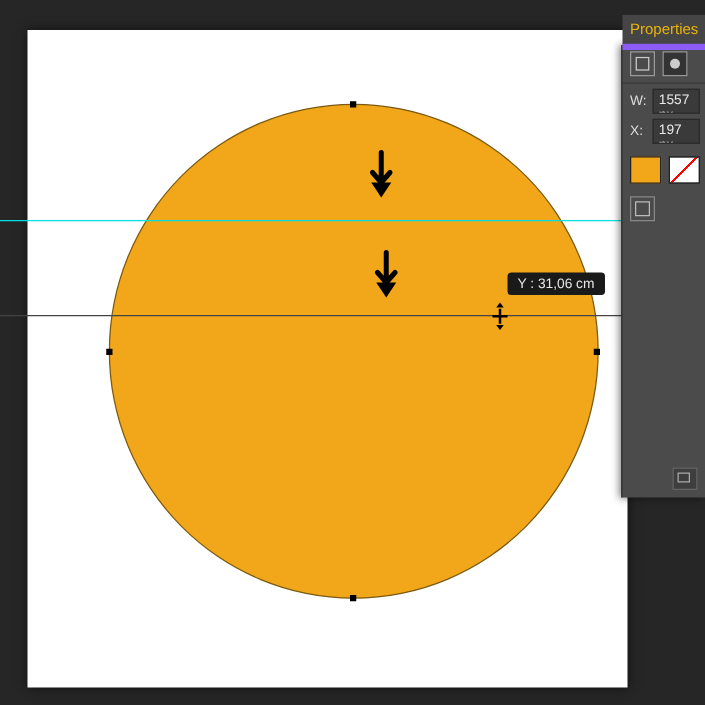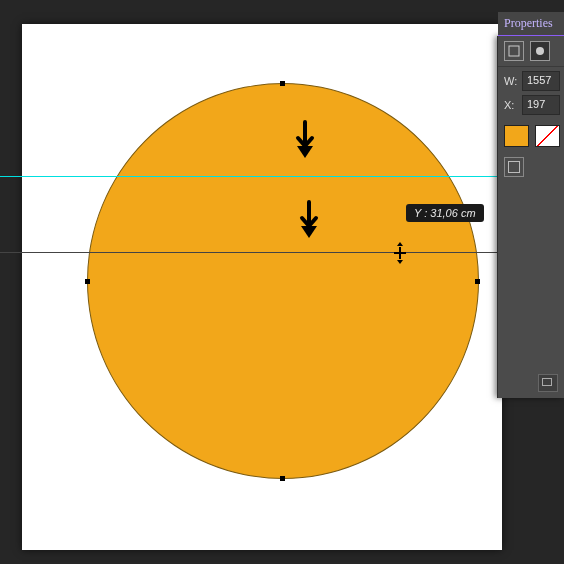--- a/index.html
+++ b/index.html
@@ -120,54 +120,52 @@
     top: 15px;
     width: 0; height: 0;
     border-left: 3px solid transparent;
     border-right: 3px solid transparent;
     border-top: 4px solid #000;
   }
 
   .pos-tooltip {
     position: absolute;
     left: 406px;
-    top: 204px;
+    top: 218px;
     background: #1a1a1a;
     color: #e6e6e6;
     font-size: 11px;
     padding: 3px 8px;
     border-radius: 3px;
     white-space: nowrap;
-    font-style: italic;
   }
 
   
   .panel {
     position: absolute;
     right: 0;
     top: 36px;
     width: 66px;
     height: 362px;
     background: #4b4b4b;
     border-left: 1px solid #2e2e2e;
     box-shadow: -2px 0 6px rgba(0,0,0,0.5);
   }
   .panel-tab {
     position: absolute;
     top: -24px;
     left: 0;
     right: 0;
     height: 23px;
     background: #454545;
-    border-bottom: 1px solid #8b5cf6;
+    border-bottom: 5px solid #8b5cf6;
     padding-left: 6px;
     line-height: 23px;
     font-size: 12px;
-    color: #c4b5fd;
-    font-family: Liberation Serif, serif;
+    color: #eab308;
   }
 
   .row-icons {
     height: 30px;
     border-bottom: 1px solid #3a3a3a;
     display: flex;
     align-items: center;
     gap: 6px;
     padding-left: 6px;
   }

